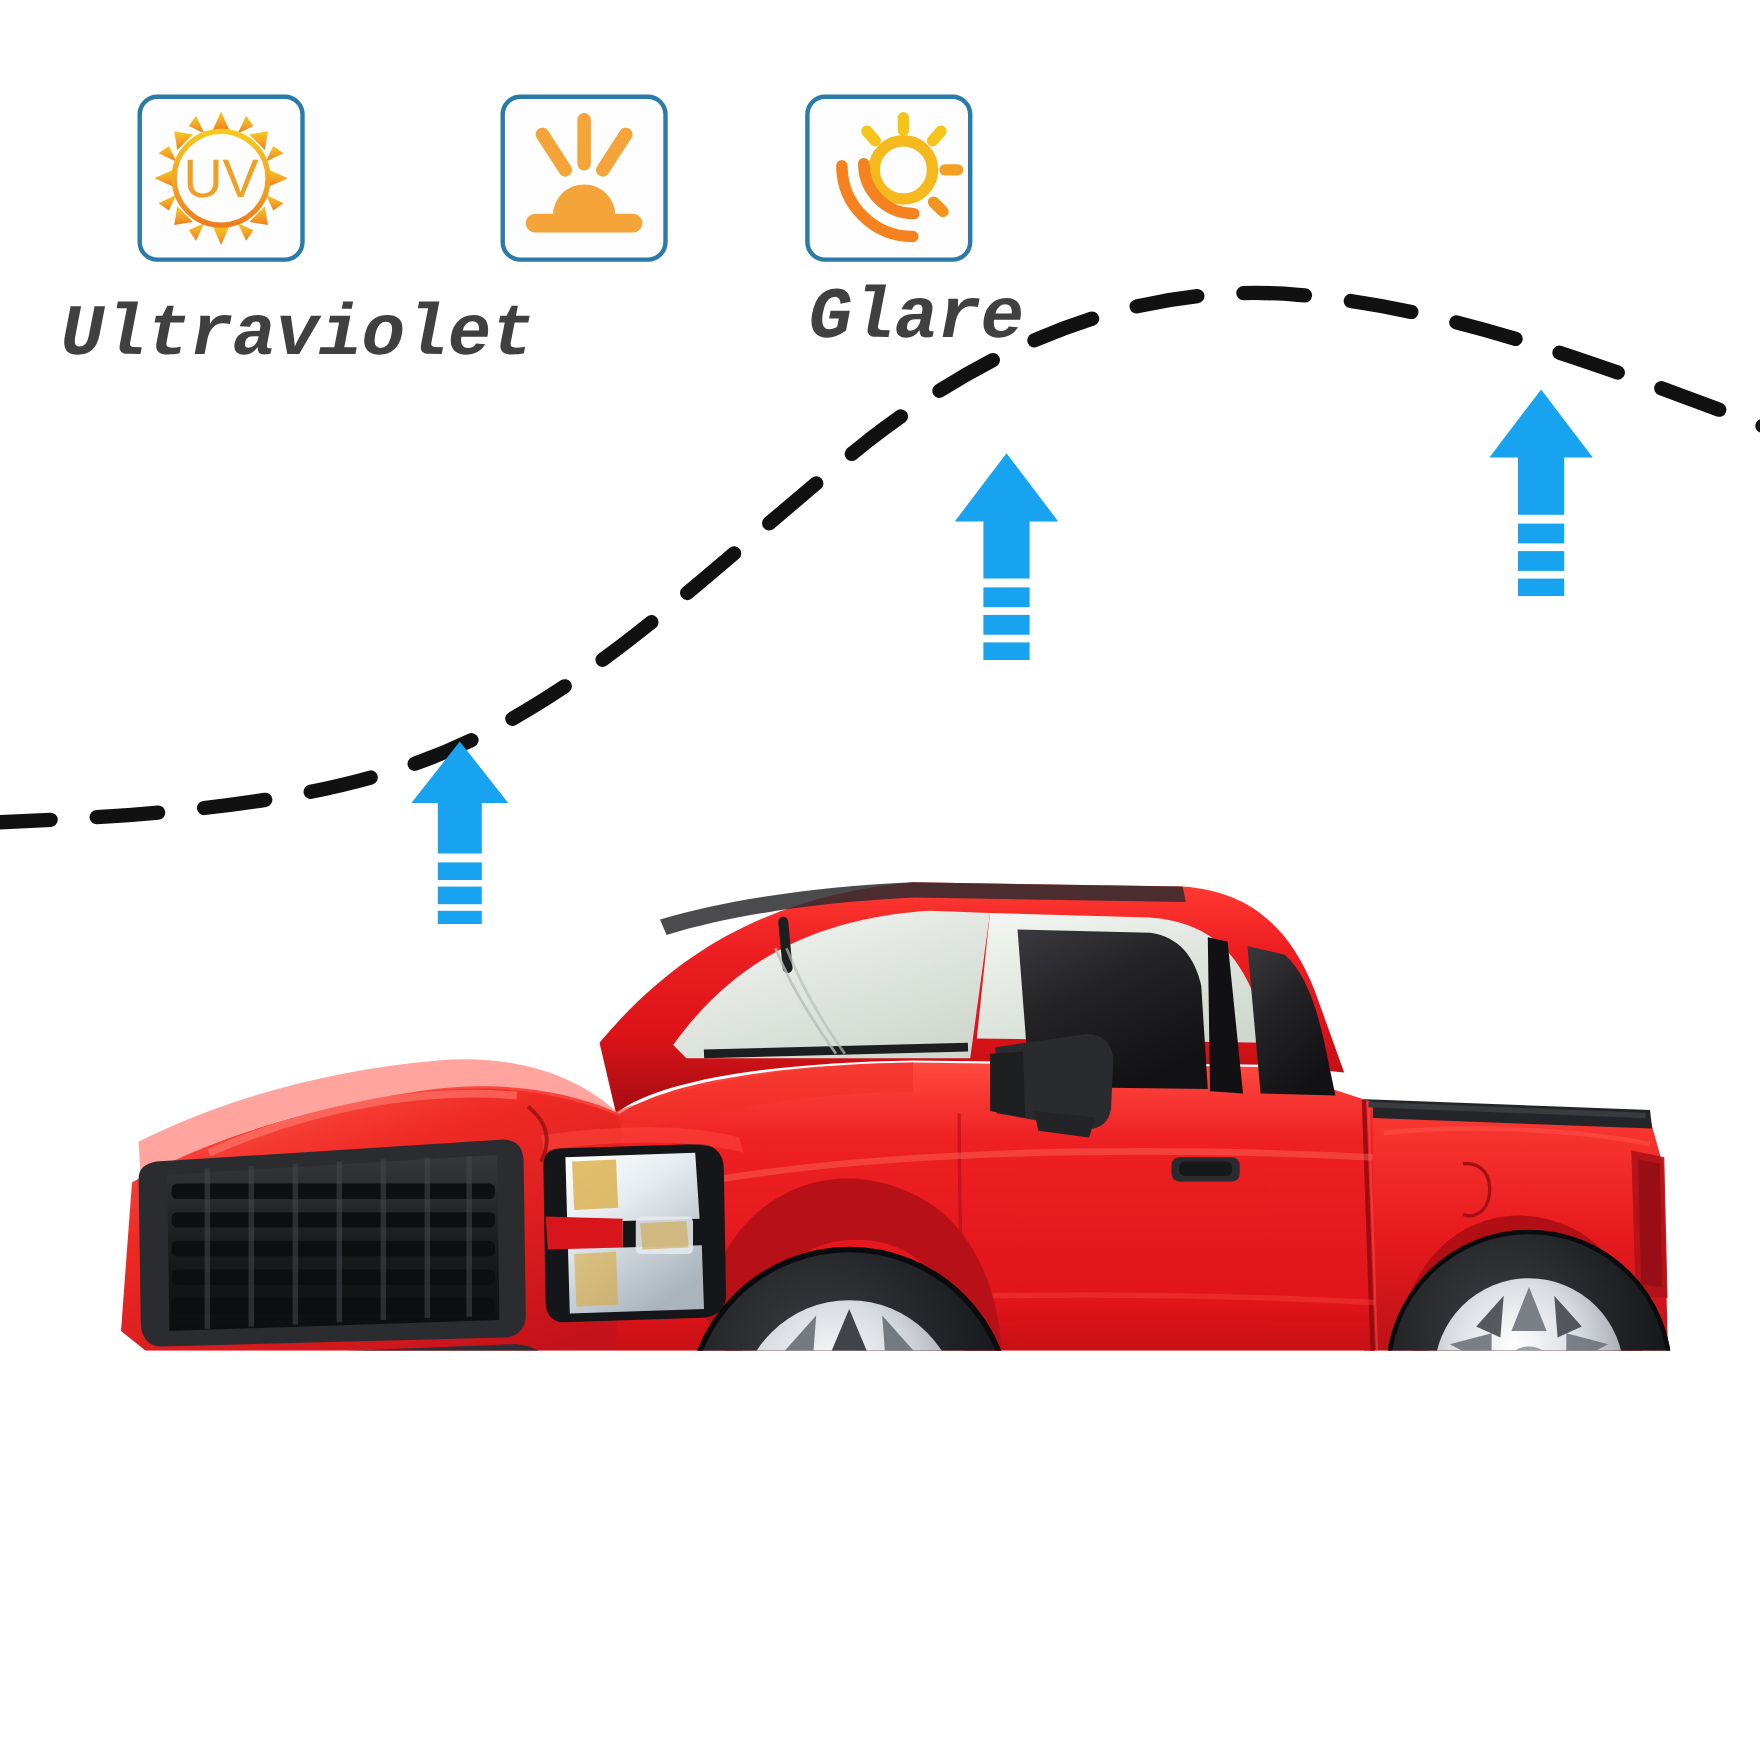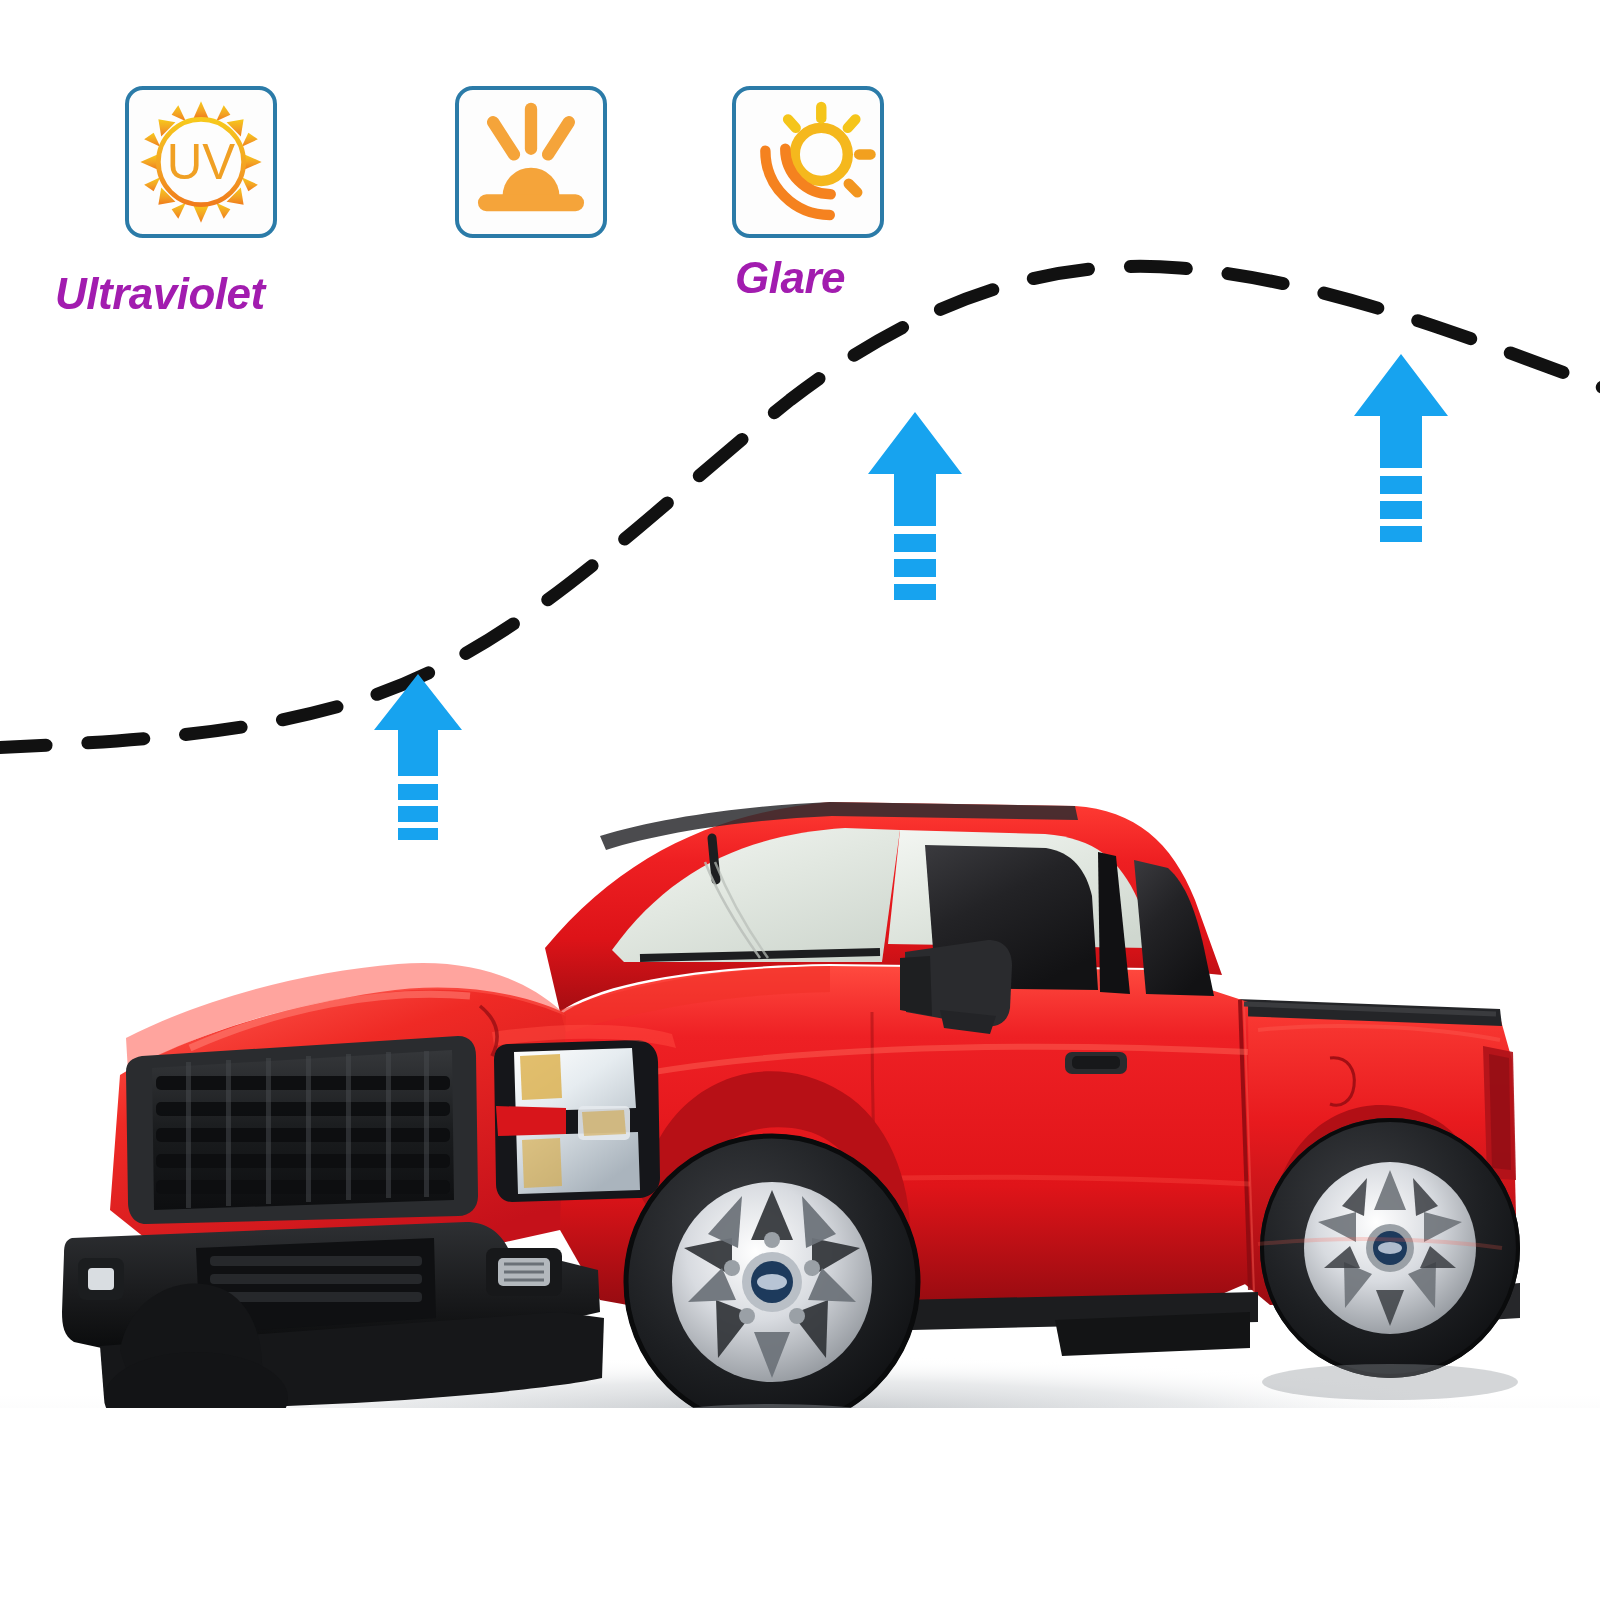--- a/index.html
+++ b/index.html
@@ -6,21 +6,21 @@
     margin: 0;
     padding: 0;
     background: #ffffff;
   }
   body {
     font-family: "Liberation Sans", sans-serif;
   }
   #stage {
     position: relative;
     width: 1600px;
-    height: 1408px;
+    height: 1228px;
     background: #ffffff;
     overflow: hidden;
   }
 
   
   .badge-row {
     position: absolute;
     top: 0; left: 0;
     width: 1600px;
     height: 340px;
@@ -35,26 +35,26 @@
     box-sizing: border-box;
   }
   .badge svg { display:block; width:100%; height:100%; }
 
   .badge-uv  { left: 125px; top: 86px; }
   .badge-ir  { left: 455px; top: 86px; }
   .badge-gl  { left: 732px; top: 86px; }
 
   .badge-label {
     position: absolute;
-    font-family: Liberation Sans, sans-serif;
+    font-family: Liberation Mono, monospace;
     font-weight: 700;
     font-style: italic;
-    font-size: 44px;
+    font-size: 66px;
     letter-spacing: -0.5px;
-    color: #a21caf;
+    color: #404040;
     white-space: nowrap;
     line-height: 1;
   }
   .label-uv { left: 55px;  top: 272px; }
   .label-ir { left: 410px; top: 272px; }
   .label-gl { left: 735px; top: 256px; }
 
   
   #arc-layer {
     position: absolute;

